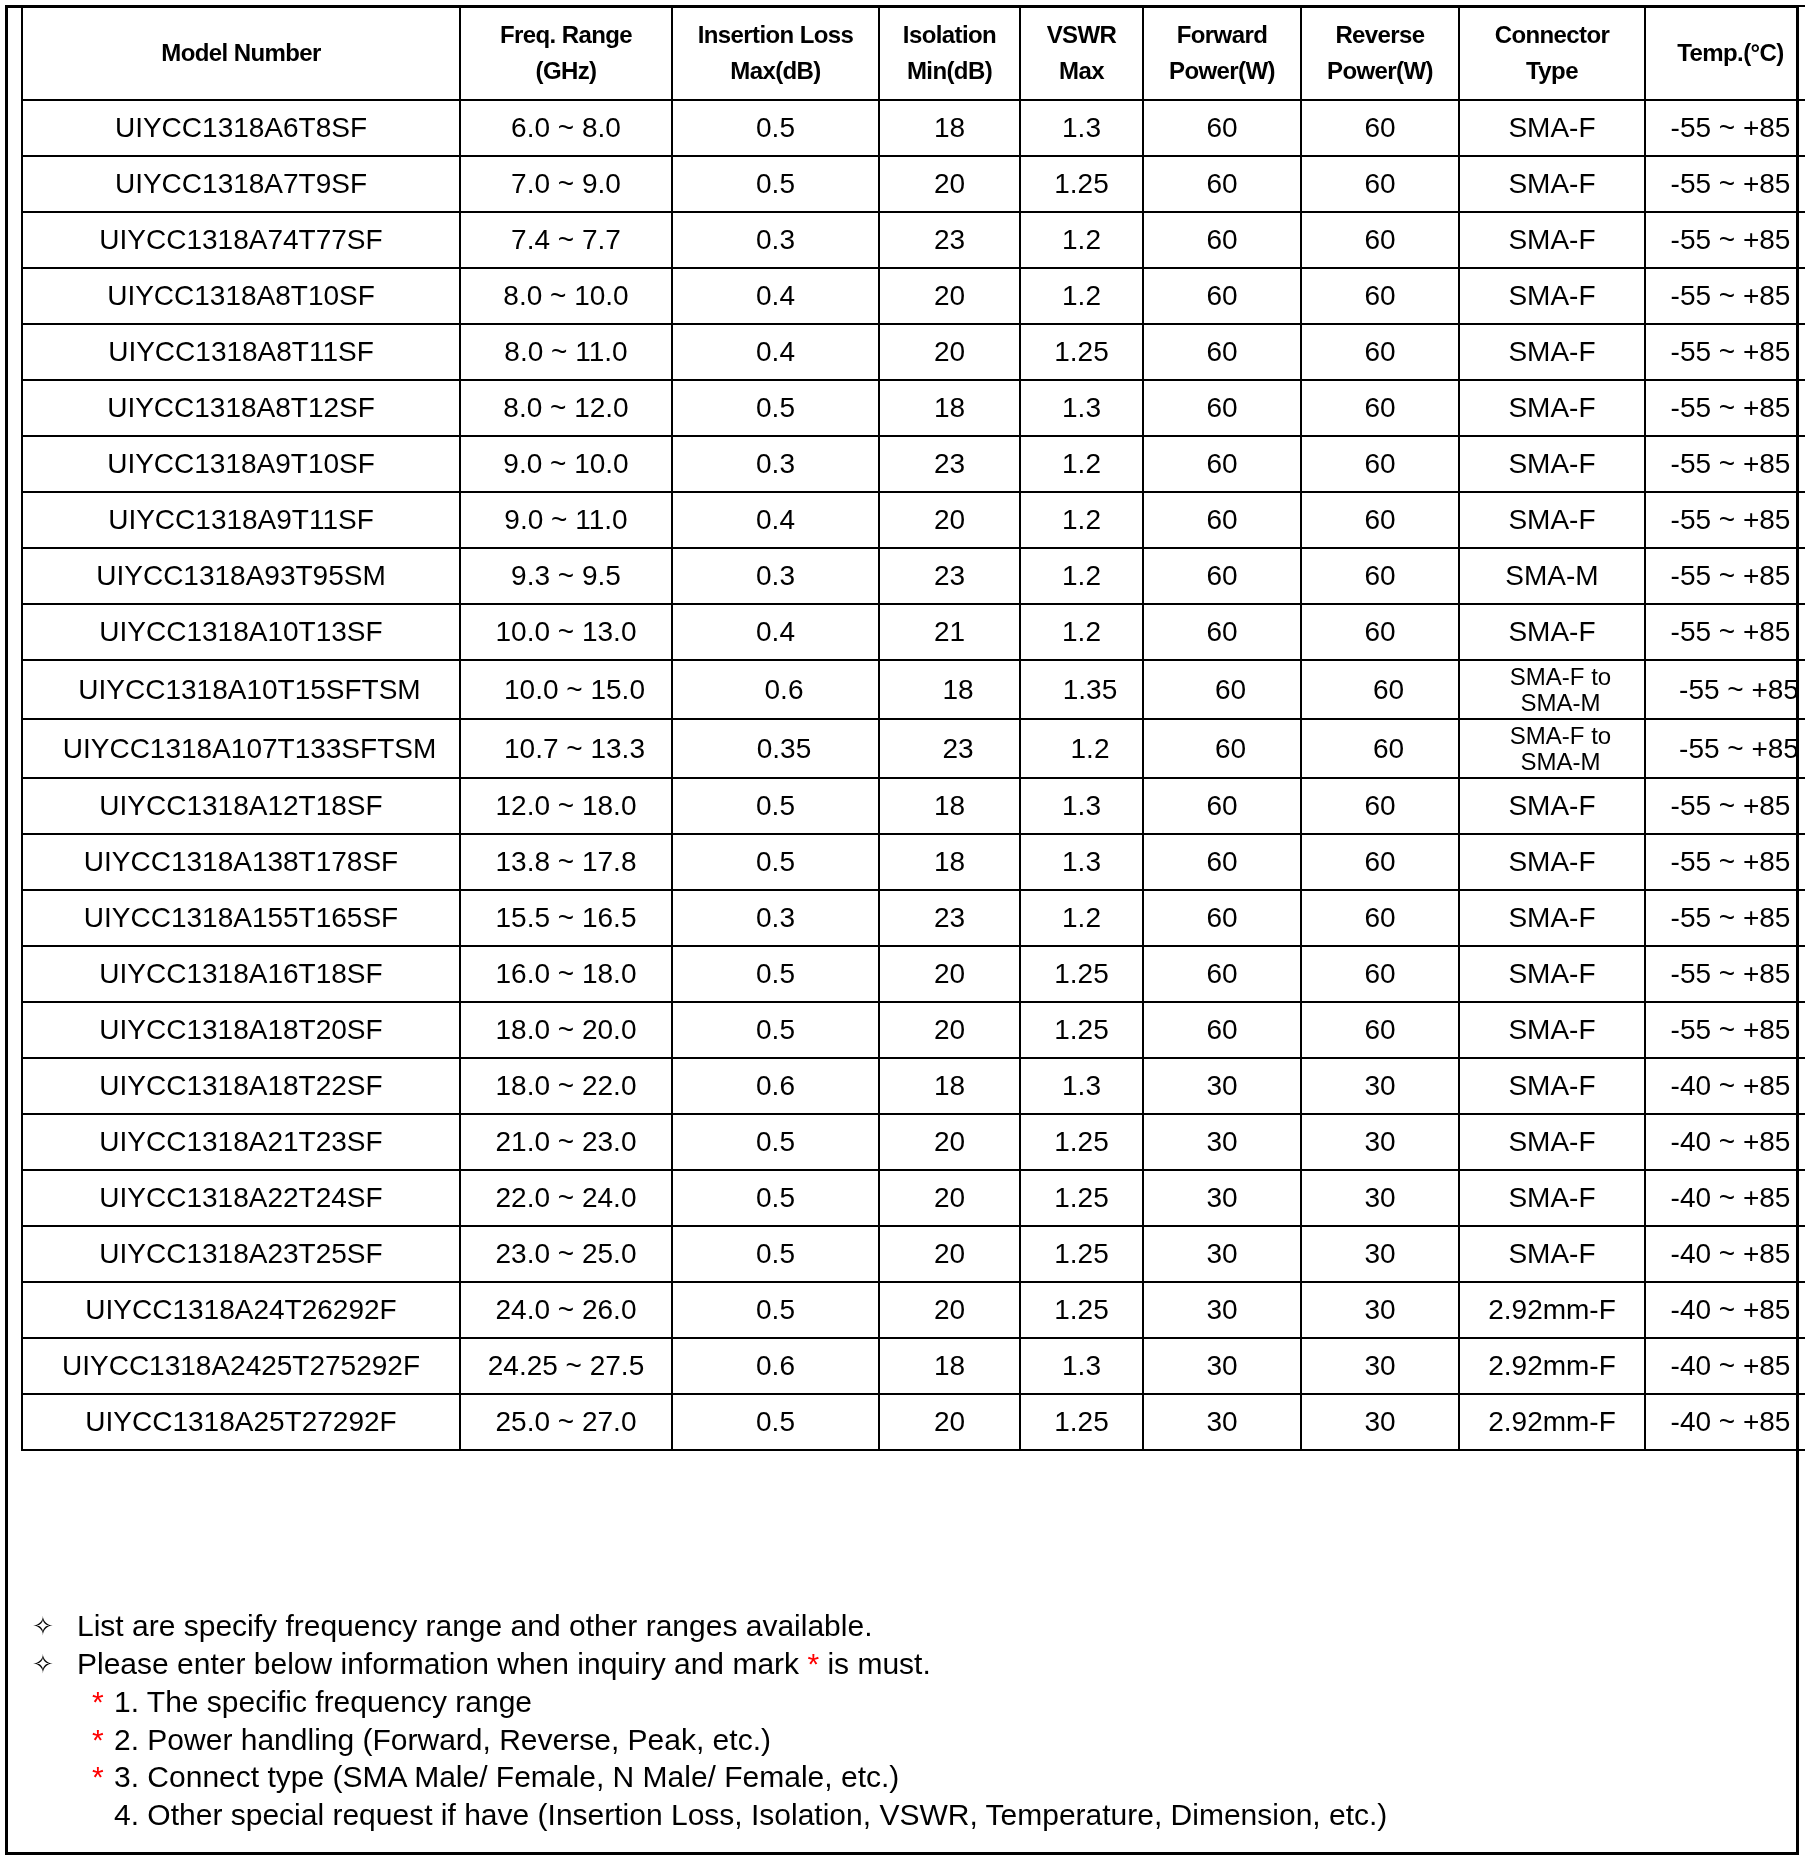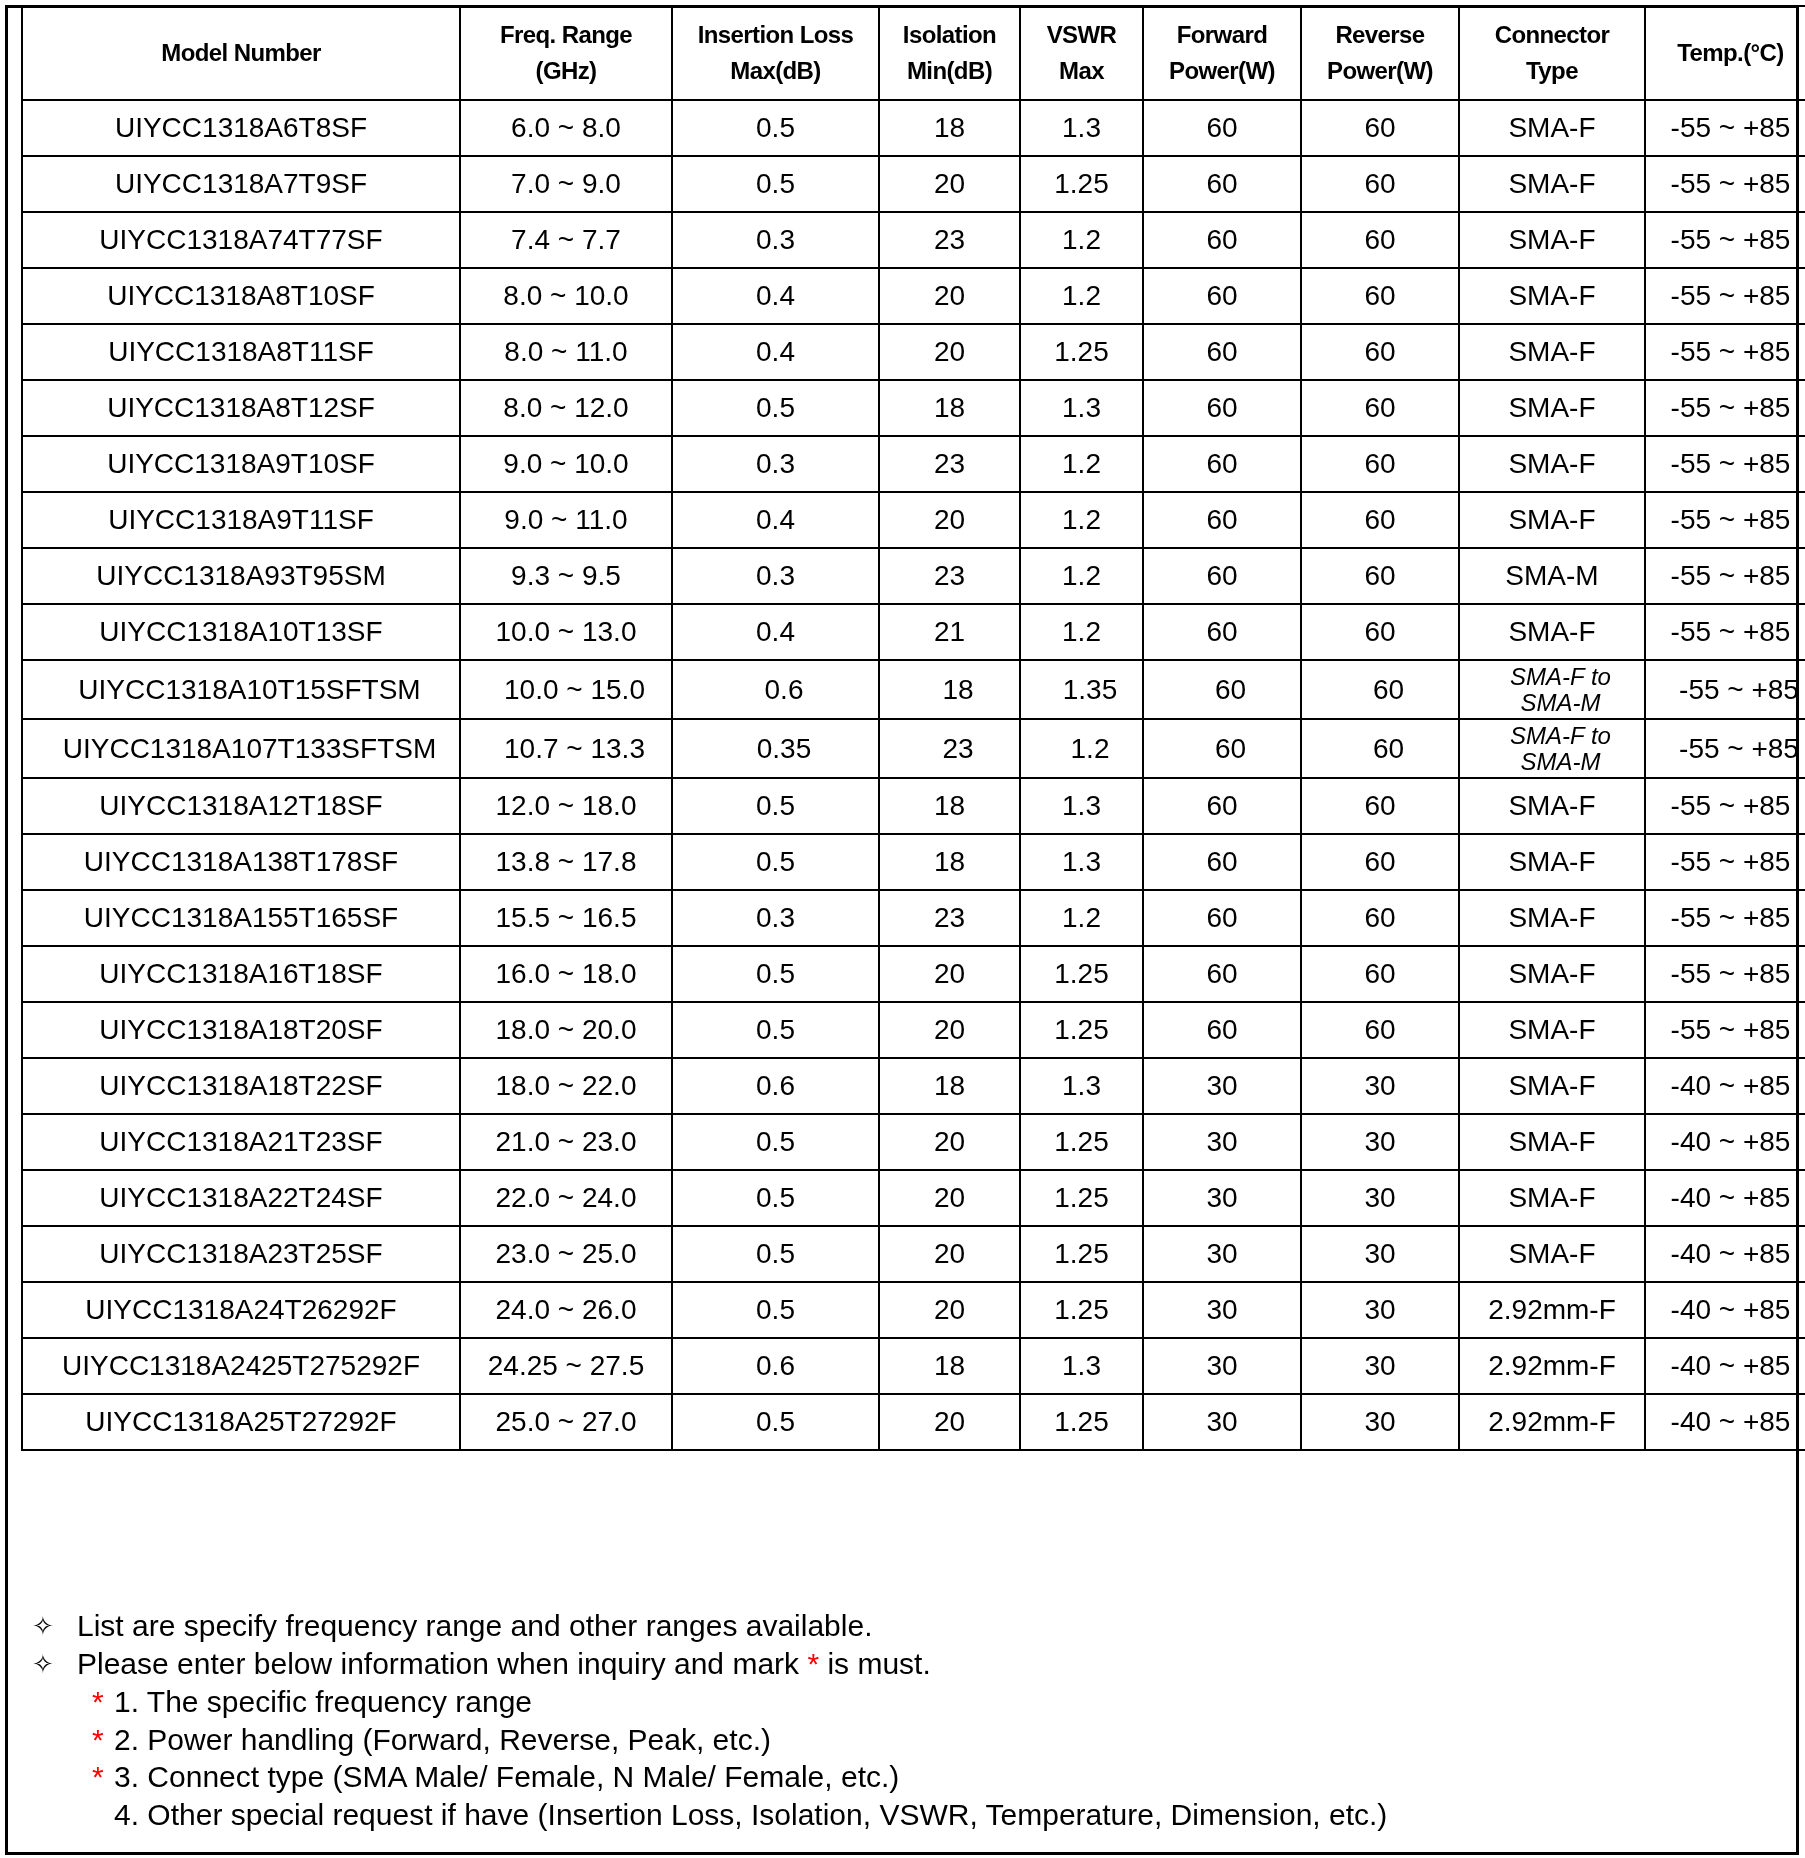--- a/index.html
+++ b/index.html
@@ -3,21 +3,21 @@
 <meta charset="utf-8">
 <style>
   html, body { margin: 0; padding: 0; background: #ffffff; }
   body { width: 1805px; height: 1858px; position: relative; overflow: hidden; color: #000; }
   .sheet { position: absolute; left: 5px; top: 5px; width: 1794px; height: 1850px; border: 3px solid #000; box-sizing: border-box; }
   table.spec { position: absolute; left: 21px; top: 5px; border-collapse: collapse; table-layout: fixed; width: 1794px; }
   table.spec th, table.spec td { border: 2.5px solid #000; text-align: center; vertical-align: middle; padding: 0; }
   table.spec th { font-family: "Liberation Sans", sans-serif; font-weight: bold; font-size: 24px; line-height: 36px; height: 92px; letter-spacing: -0.6px; }
   table.spec td { font-family: "Liberation Sans", sans-serif; font-size: 28px; height: 54px; }
   table.spec tr.tall td { height: 57px; padding-left: 17px; }
-  table.spec td.two-line { font-size: 24px; line-height: 26px; font-style: italic; }
+  table.spec td.two-line { font-size: 24px; line-height: 26px; }
   .notes { position: absolute; left: 8px; top: 1587px; width: 1790px; height: 266px; font-family: "Liberation Sans", sans-serif; font-size: 30px; }
   .note-line { position: absolute; left: 0; white-space: nowrap; line-height: 36px; }
   .bullet { position: absolute; left: 20px; width: 30px; text-align: center; font-family: "DejaVu Sans", sans-serif; font-size: 26px; }
   .note-text { position: absolute; left: 69px; }
   .req-line { position: absolute; white-space: nowrap; line-height: 36px; }
   .req-star { position: absolute; left: 84px; color: #ff0000; }
   .req-text { position: absolute; left: 106px; }
   .red { color: #ff0000; }
 </style>
 </head>

